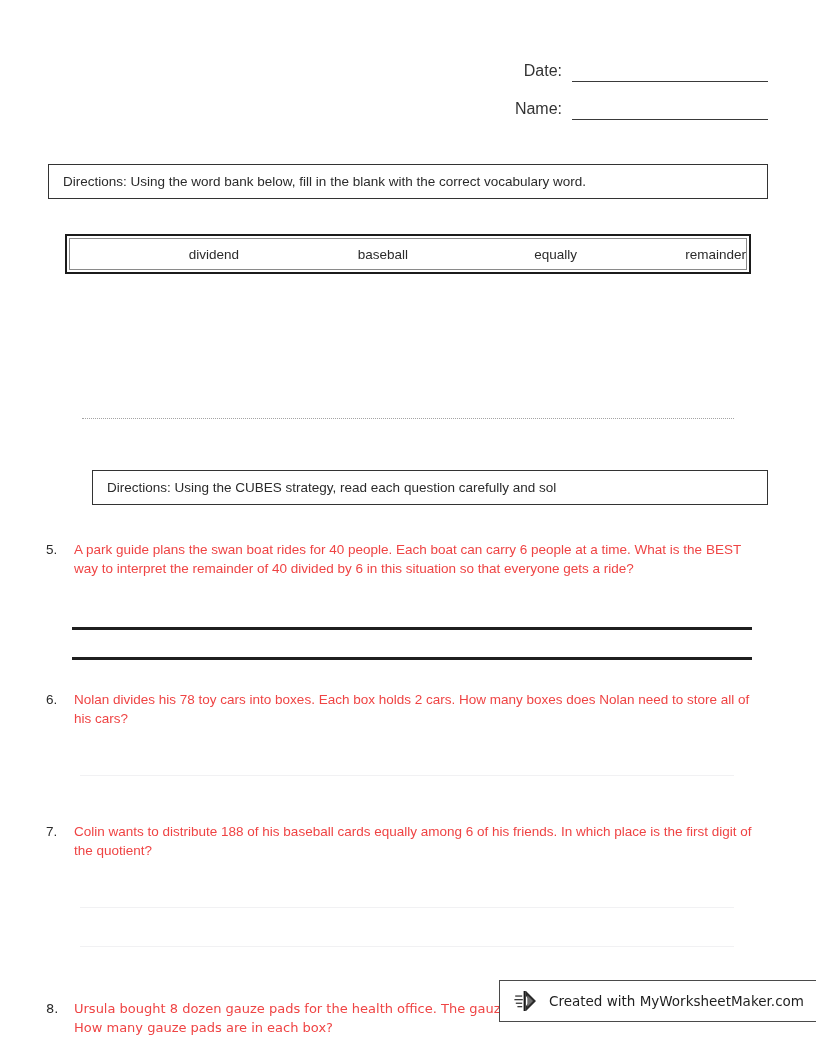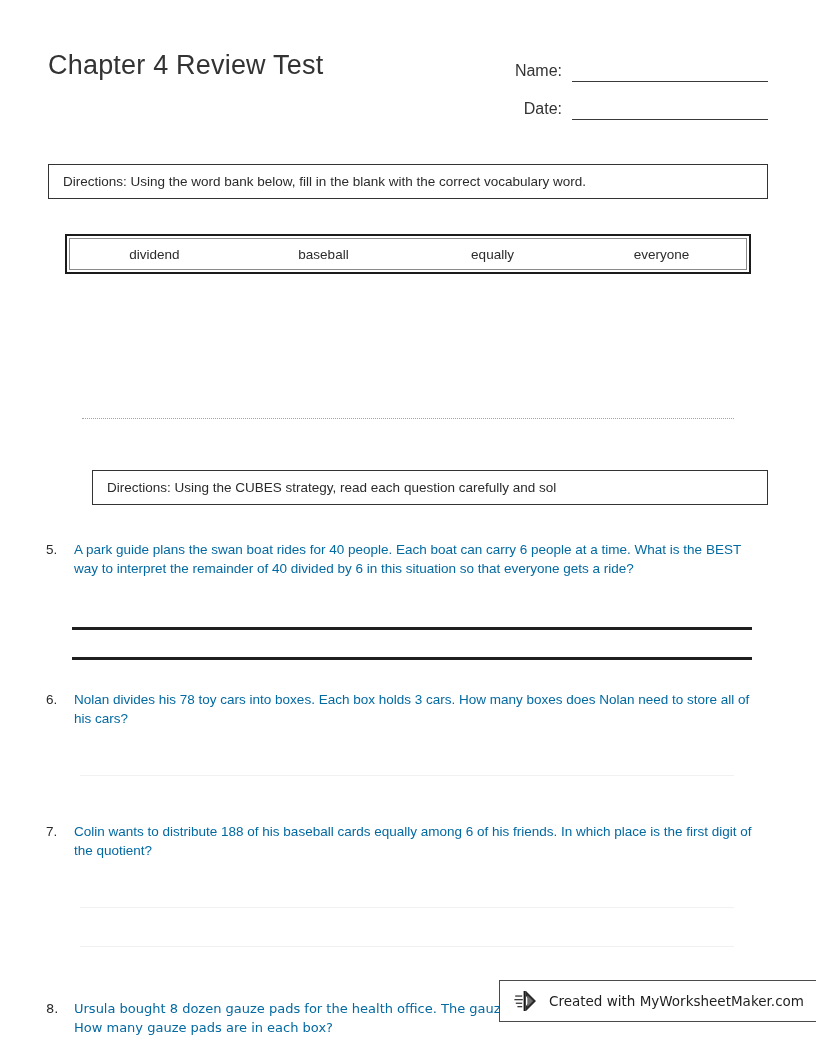--- a/index.html
+++ b/index.html
@@ -99,21 +99,21 @@
   }
   .wordbank-inner {
     border: 1px solid #8a8a8a;
     height: 100%;
     box-sizing: border-box;
     display: flex;
     align-items: center;
   }
   .wb-word {
     flex: 1 1 0;
-    text-align: center;
+    text-align: right;
     font-size: 13.5px;
     color: #2b2b2b;
   }
 
   
   .dotted-rule {
     position: absolute;
     left: 82px;
     right: 82px;
     top: 418px;
@@ -151,21 +151,21 @@
     width: 28px;
     flex: 0 0 28px;
     font-size: 13.5px;
     color: #2b2b2b;
     line-height: 1.42;
     padding-top: 0px;
   }
   .q-text {
     flex: 1 1 auto;
     font-size: 13.5px;
-    color: #0369a1;
+    color: #ef4444;
     line-height: 1.42;
   }
   #question-5 { top: 540px; padding-right: 2px; }
   #question-6 { top: 690px; padding-right: 16px; }
   #question-7 { top: 822px; padding-right: 18px; }
   #question-8 { top: 999px; padding-right: 18px; }
 
   #question-8 .q-num, #question-8 .q-text {
     font-family: "DejaVu Sans", sans-serif;
     font-size: 13px;
@@ -199,63 +199,62 @@
     color: #1f1f1f;
     white-space: nowrap;
   }
 </style>
 </head>
 <body>
 
 <div class="page">
 
   <div class="header">
-    <div class="worksheet-title">Chapter 4 Review Test</div>
 
     <div class="namedate">
       <div class="nd-row">
-        <span class="nd-label">Name:</span>
+        <span class="nd-label">Date:</span>
         <span class="nd-line"></span>
       </div>
       <div class="nd-row">
-        <span class="nd-label">Date:</span>
+        <span class="nd-label">Name:</span>
         <span class="nd-line"></span>
       </div>
     </div>
   </div>
 
   <div class="directions" id="directions-1">
     <span class="directions-text">Directions: Using the word bank below, fill in the blank with the correct vocabulary word.</span>
   </div>
 
   <div class="wordbank">
     <div class="wordbank-inner">
       <span class="wb-word">dividend</span>
       <span class="wb-word">baseball</span>
       <span class="wb-word">equally</span>
-      <span class="wb-word">everyone</span>
+      <span class="wb-word">remainder</span>
     </div>
   </div>
 
   <div class="dotted-rule"></div>
 
   <div class="directions" id="directions-2">
     <span class="directions-text">Directions: Using the CUBES strategy, read each question carefully and sol</span>
   </div>
 
   <div class="question" id="question-5">
     <span class="q-num">5.</span>
     <span class="q-text">A park guide plans the swan boat rides for 40 people. Each boat can carry 6 people at a time. What is the BEST way to interpret the remainder of 40 divided by 6 in this situation so that everyone gets a ride?</span>
   </div>
   <div class="thick-rule" id="q5-line-1"></div>
   <div class="thick-rule" id="q5-line-2"></div>
 
   <div class="question" id="question-6">
     <span class="q-num">6.</span>
-    <span class="q-text">Nolan divides his 78 toy cars into boxes. Each box holds 3 cars. How many boxes does Nolan need to store all of his cars?</span>
+    <span class="q-text">Nolan divides his 78 toy cars into boxes. Each box holds 2 cars. How many boxes does Nolan need to store all of his cars?</span>
   </div>
   <div class="faint-rule" id="q6-line-1"></div>
 
   <div class="question" id="question-7">
     <span class="q-num">7.</span>
     <span class="q-text">Colin wants to distribute 188 of his baseball cards equally among 6 of his friends. In which place is the first digit of the quotient?</span>
   </div>
   <div class="faint-rule" id="q7-line-1"></div>
   <div class="faint-rule" id="q7-line-2"></div>
 

